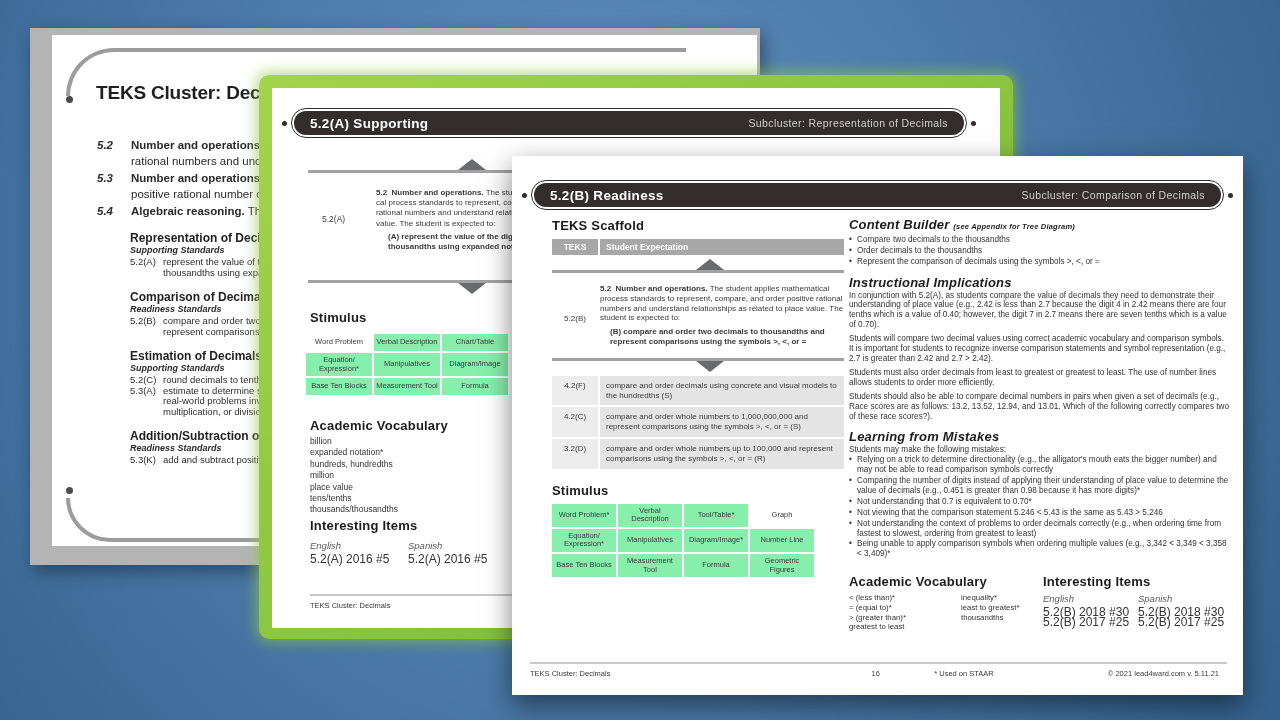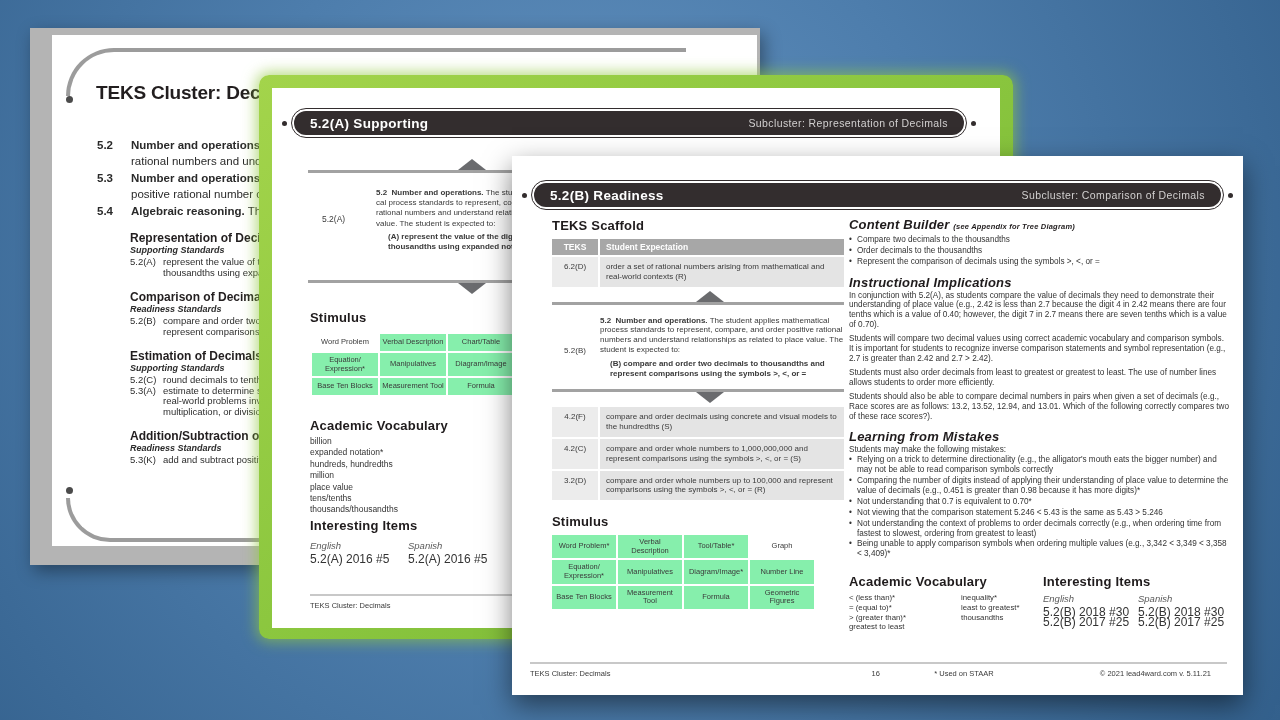--- a/index.html
+++ b/index.html
@@ -20,21 +20,21 @@
              border-top:4px solid #9c9c9c; border-left:4px solid #9c9c9c; border-top-left-radius:52px; }
   .arc.bottom { left:14px; top:463px; width:330px; height:44px;
              border-bottom:4px solid #9c9c9c; border-left:4px solid #9c9c9c; border-bottom-left-radius:52px; }
   .arc-dot { position:absolute; width:7px; height:7px; border-radius:50%; background:#4b4b4b; }
   .arc-dot.d1 { left:14px; top:61px; }
   .arc-dot.d2 { left:14px; top:452px; }
   .p1-title { position:absolute; left:44px; top:47px; font-size:19px; font-weight:bold;
               color:#221e1f; white-space:nowrap; letter-spacing:-0.2px; }
   .std-list { position:absolute; left:45px; top:103px; }
   .std-row { display:flex; font-size:11.5px; line-height:15.5px; color:#2a2a2a; margin-bottom:2px; }
-  .std-row .code { width:34px; flex:none; font-weight:bold; }
+  .std-row .code { width:34px; flex:none; font-weight:bold;font-style:italic; }
   .ln { white-space:nowrap; }
   .sec-list { position:absolute; left:78px; top:197px; width:250px; }
   .sec { margin-bottom:13px; }
   .sec-h { font-size:12px; font-weight:bold; color:#221e1f; line-height:13px; }
   .sec-sub { font-size:9px; font-weight:bold; font-style:italic; color:#2a2a2a; line-height:11px; margin-bottom:1px; }
   .sec-row { display:flex; font-size:9.5px; line-height:10.5px; color:#2e2e2e; }
   .sec-row .code { width:33px; flex:none; }
 
   
   .glow { position:absolute; left:259px; top:75px; width:754px; height:564px; border-radius:10px;
@@ -65,21 +65,21 @@
   .p2-sep1 .tri, .p2-sep2 .tri { left:150px; }
 
   .p2-code { position:absolute; left:50px; top:126px; font-size:8.5px; color:#3a3a3a; }
   .p2-text { position:absolute; left:104px; top:100px; font-size:8px; line-height:10.2px; color:#3a3a3a; }
   .p2-text b { font-weight:bold; }
   .p2-text .se { font-weight:bold; margin-left:12px; }
   .p2-text .se.first { margin-top:3px; }
 
   .h1 { font-size:13px; font-weight:bold; color:#1f1b1c; letter-spacing:.2px; }
   .p2-stim-h { position:absolute; left:38px; top:222px; }
-  .p2-stim   { position:absolute; left:40px; top:246px; }
+  .p2-stim   { position:absolute; left:34px; top:246px; }
   .stim { display:grid; gap:2px; }
   .stim3 { grid-template-columns:repeat(3,66px); }
   .stim4 { grid-template-columns:repeat(4,64px); }
   .stim .cell { background:#86efac; min-height:17px; padding:3px 2px; display:flex; align-items:center;
                 justify-content:center; text-align:center; font-size:7.5px; line-height:8.6px; color:#3a3a3a; }
   .stim .cell.off { background:#ffffff; }
 
   .p2-vocab-h { position:absolute; left:38px; top:330px; }
   .p2-vocab { position:absolute; left:38px; top:348px; font-size:8.5px; line-height:11.4px; color:#333; }
   .p2-int-h { position:absolute; left:38px; top:430px; }
@@ -130,21 +130,21 @@
   .vocab-cols { display:flex; margin-top:4px; }
   .vc { font-size:7.8px; line-height:9.8px; color:#333; }
   .vc.c1 { width:112px; }
   .int-block { flex:1; }
   .int-cols { display:flex; margin-top:4px; }
   .int-col { width:95px; }
   .p3-foot { left:18px; top:506px; width:697px; }
   .p3-foot .f-left { left:0; }
   .p3-foot .f-page { left:49%; }
   .p3-foot .f-staar { left:58%; }
-  .p3-foot .f-right { right:16px;padding-left:21px; }
+  .p3-foot .f-right { right:8px;padding-left:21px; }
 </style>
 </head>
 <body>
 
 <div class="stage">
 
   <div class="page" id="p1">
     <div class="p1-inner">
       <div class="arc top"></div>
       <div class="arc bottom"></div>
@@ -312,24 +312,20 @@
         </div>
       </div>
       <span class="hdr-dot"></span>
     </div>
 
     <div class="p3-left">
       <div class="h1">TEKS Scaffold</div>
       <div class="scaf-head">
         <div class="c1">TEKS</div>
         <div class="c2">Student Expectation</div>
-      </div>
-      <div class="scaf-row">
-        <div class="c1">6.2(D)</div>
-        <div class="c2">order a set of rational numbers arising from mathematical and real-world contexts (R)</div>
       </div>
       <div class="scaf-sep up">
           <span class="bar"></span>
           <i class="tri"></i>
         </div>
       <div class="scaf-center">
         <div class="c1">5.2(B)</div>
         <div class="c2">
           <span><b>5.2&nbsp;&nbsp;Number and operations.</b><span> The student applies mathematical process standards to represent, compare, and order positive rational numbers and understand relationships as related to place value. The student is expected to:</span></span>
           <div class="se-bold">(B) compare and order two decimals to thousandths and represent comparisons using the symbols &gt;, &lt;, or =</div>

